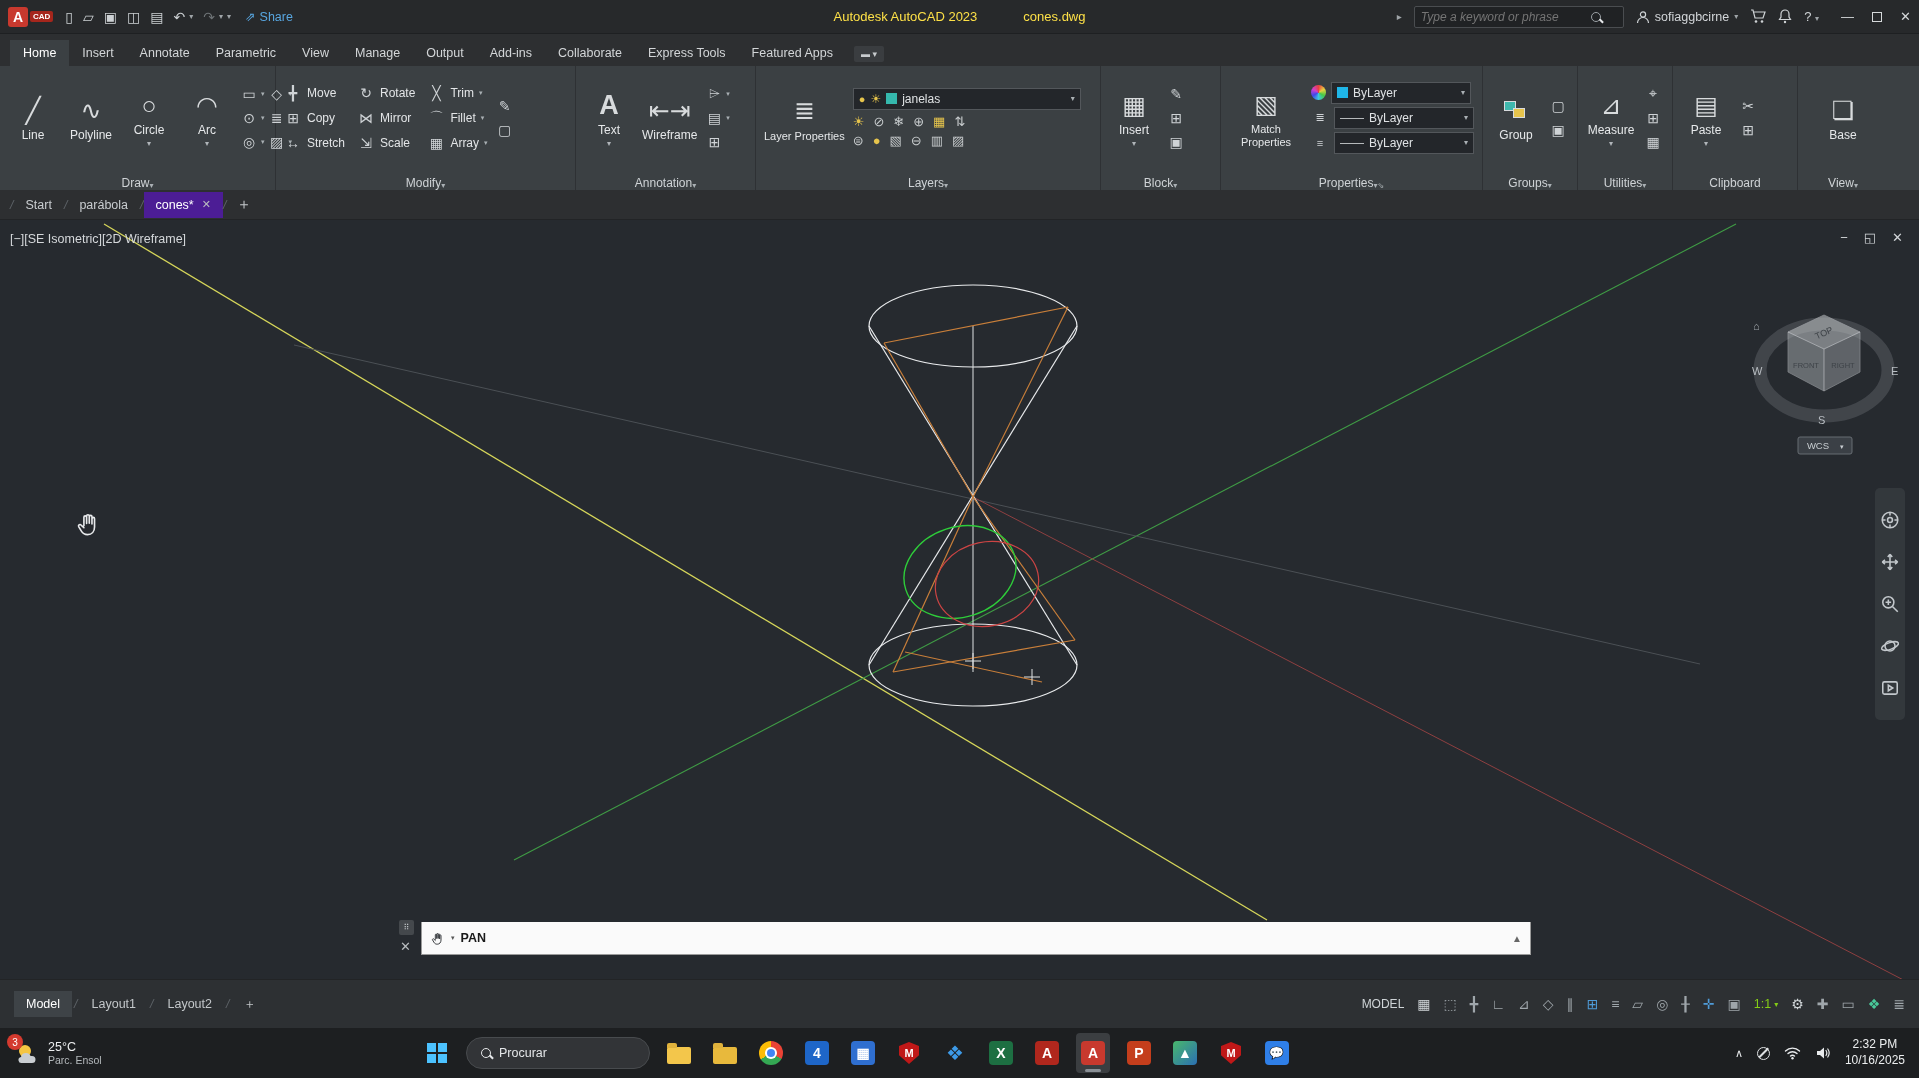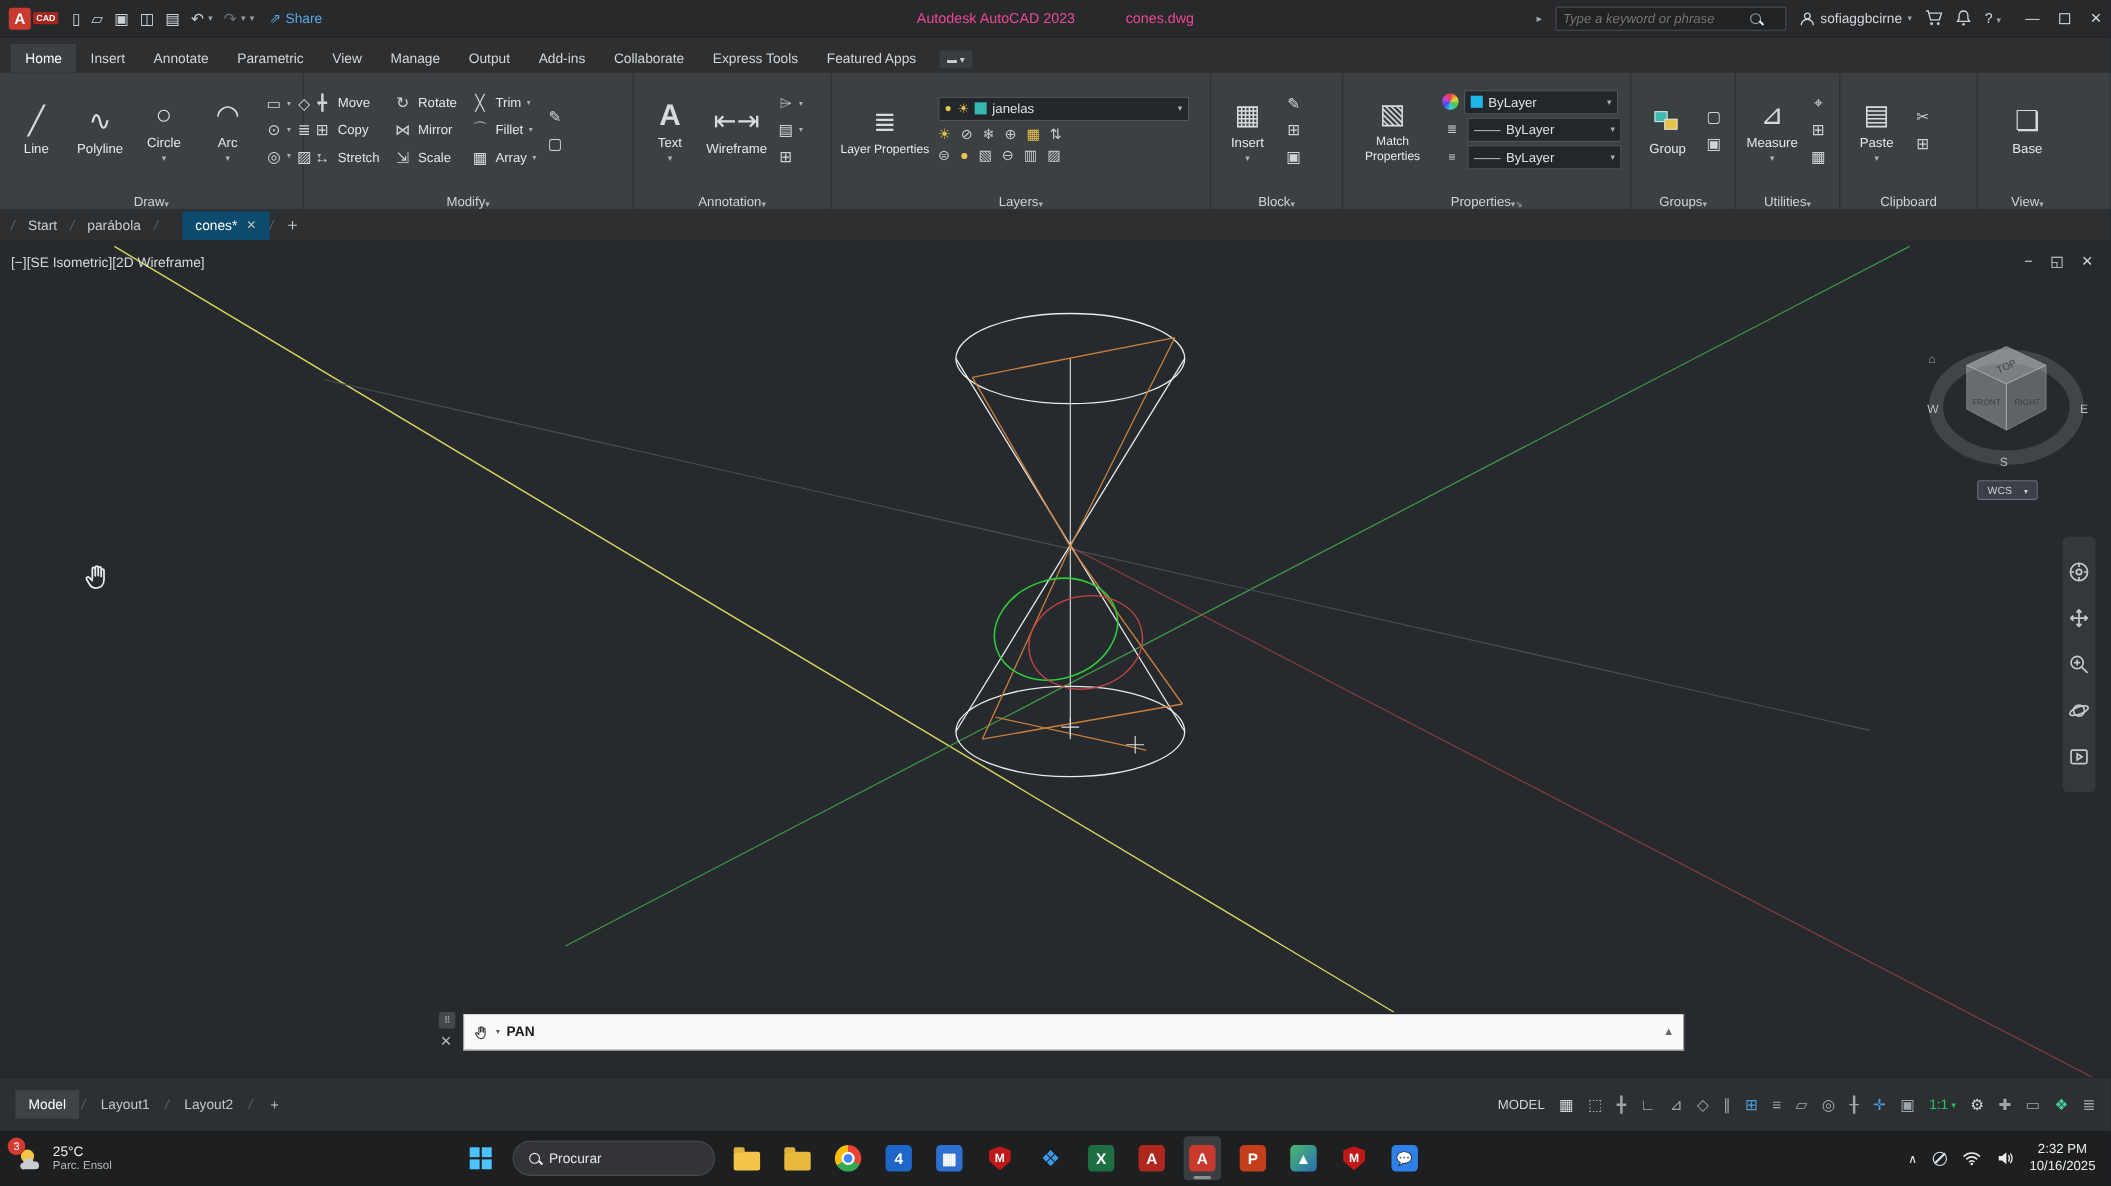--- a/index.html
+++ b/index.html
@@ -12,21 +12,21 @@
               display:flex; align-items:center; padding:0 8px; position:relative; color:#cfd3d6; }
   .acad-logo { width:20px;height:20px;border-radius:3px;background:#c8392e;color:#fff;
                font-weight:bold;font-size:14px;display:flex;align-items:center;justify-content:center; }
   .cad-tag { background:#a5261c;color:#fff;font-size:8px;font-weight:bold;padding:1px 3px;border-radius:2px;margin-left:2px; }
   .qat { display:flex; align-items:center; gap:10px; margin-left:12px; font-size:14px; color:#cdd1d4; }
   .qat .qi { cursor:default; }
   .qat .dim { color:#6e7376; }
   .qat .arr { font-size:8px; color:#9fa4a8; margin-left:-6px; }
   .share { display:flex;align-items:center;gap:4px;color:#58a6e0;font-size:12.5px;margin-left:14px; }
   .tb-center { position:absolute; left:50%; transform:translateX(-50%); display:flex; gap:46px;
-               font-size:13px; color:#ec4899; white-space:nowrap; }
+               font-size:13px; color:#fde047; white-space:nowrap; }
   .tb-right { margin-left:auto; display:flex; align-items:center; gap:12px; }
   .searchbox { display:flex; align-items:center; background:#202224; border:1px solid #4a4d50;
                border-radius:2px; height:22px; padding:0 6px; width:210px; }
   .searchbox input { background:transparent; border:none; outline:none; font-style:italic;
                      color:#9aa0a4; font-size:12px; width:170px; font-family:"Liberation Sans",sans-serif; }
   .usr { display:flex; align-items:center; gap:5px; font-size:12.5px; color:#d2d5d8; }
   .winbtns { display:flex; align-items:center; gap:18px; margin-left:10px; font-size:13px; color:#d6d9db; }
   .maxbox { width:10px;height:10px;border:1px solid #d6d9db;display:inline-block; }
   .iconsvg { display:inline-flex; align-items:center; }
 
@@ -64,21 +64,21 @@
                 background:conic-gradient(#e84040,#e8d040,#46c846,#40c8e0,#4048e8,#d040d0,#e84040); }
   .grp-ico { position:relative; width:26px; height:24px; }
   .grp-ico i { position:absolute; width:12px; height:10px; border:1px solid #d8dbdd; }
   .grp-ico .s1 { left:1px; top:3px; background:#3fb8ae; }
   .grp-ico .s2 { left:10px; top:10px; background:#e6c44c; }
 
   
   .filetabs { height:30px; background:#2d2f31; display:flex; align-items:center; padding-left:10px;
               font-size:12.5px; color:#c9cdd0; border-bottom:1px solid #222426; }
   .ftab { padding:6px 12px; display:flex; align-items:center; gap:8px; }
-  .ftab.active { background:#0c4a6e; color:#fff;margin-left:22px; }
+  .ftab.active { background:#4c1d95; color:#fff; }
   .fsep { color:#5d6267; font-style:italic; }
   .fclose { font-size:11px; color:#b9bdc0; }
   .fplus { font-size:15px; color:#c3c7ca; padding:0 10px; }
 
   
   .draw-area { position:relative; height:759px; background:#262a2f; overflow:hidden; }
   .draw-area svg.main { position:absolute; inset:0; }
   .vplabel { position:absolute; left:10px; top:12px; font-size:12.5px; color:#d5d8db; }
   .vpctrl { position:absolute; right:16px; top:10px; display:flex; gap:16px; font-size:13px; color:#d3d7da; }
   .navbar { position:absolute; right:14px; top:268px; width:30px; height:232px;
@@ -102,21 +102,21 @@
   .statusbar { height:49px; background:#2d3033; border-top:1px solid #222426; display:flex;
                align-items:center; padding:0 14px; font-size:12.5px; color:#c3c7ca; }
   .ltab { padding:6px 12px; }
   .ltab.active { background:#3e4347; color:#fff; }
   .lsep { color:#5d6267; font-style:italic; padding:0 2px; }
   .statright { margin-left:auto; display:flex; align-items:center; gap:13px; }
   .stico { font-size:14px; color:#9fa6ab; }
   .stico.on { color:#cfd4d7; }
   .stico.blue { color:#4f9bd8; }
   .stico.bright { color:#49c99a; }
-  .stscale { display:flex; align-items:center; gap:3px; color:#22c55e; }
+  .stscale { display:flex; align-items:center; gap:3px; color:#84cc16; }
 
   
   .taskbar { height:50px; background:#1d1f21; display:flex; align-items:center; padding:0 14px; position:relative; }
   .weather { display:flex; align-items:center; gap:8px; position:relative; }
   .wbadge { position:absolute; left:-7px; top:-6px; background:#d43a2f; color:#fff; font-size:10px;
             width:16px; height:16px; border-radius:50%; display:flex; align-items:center; justify-content:center; }
   .wtxt .t1 { font-size:12.5px; color:#eceeef; }
   .wtxt .t2 { font-size:10.5px; color:#b4b9bc; }
   .tb-apps { position:absolute; left:420px; display:flex; align-items:center; gap:12px; height:100%; }
   .winlogo { display:grid; grid-template:repeat(2,9px)/repeat(2,9px); gap:2px; }

